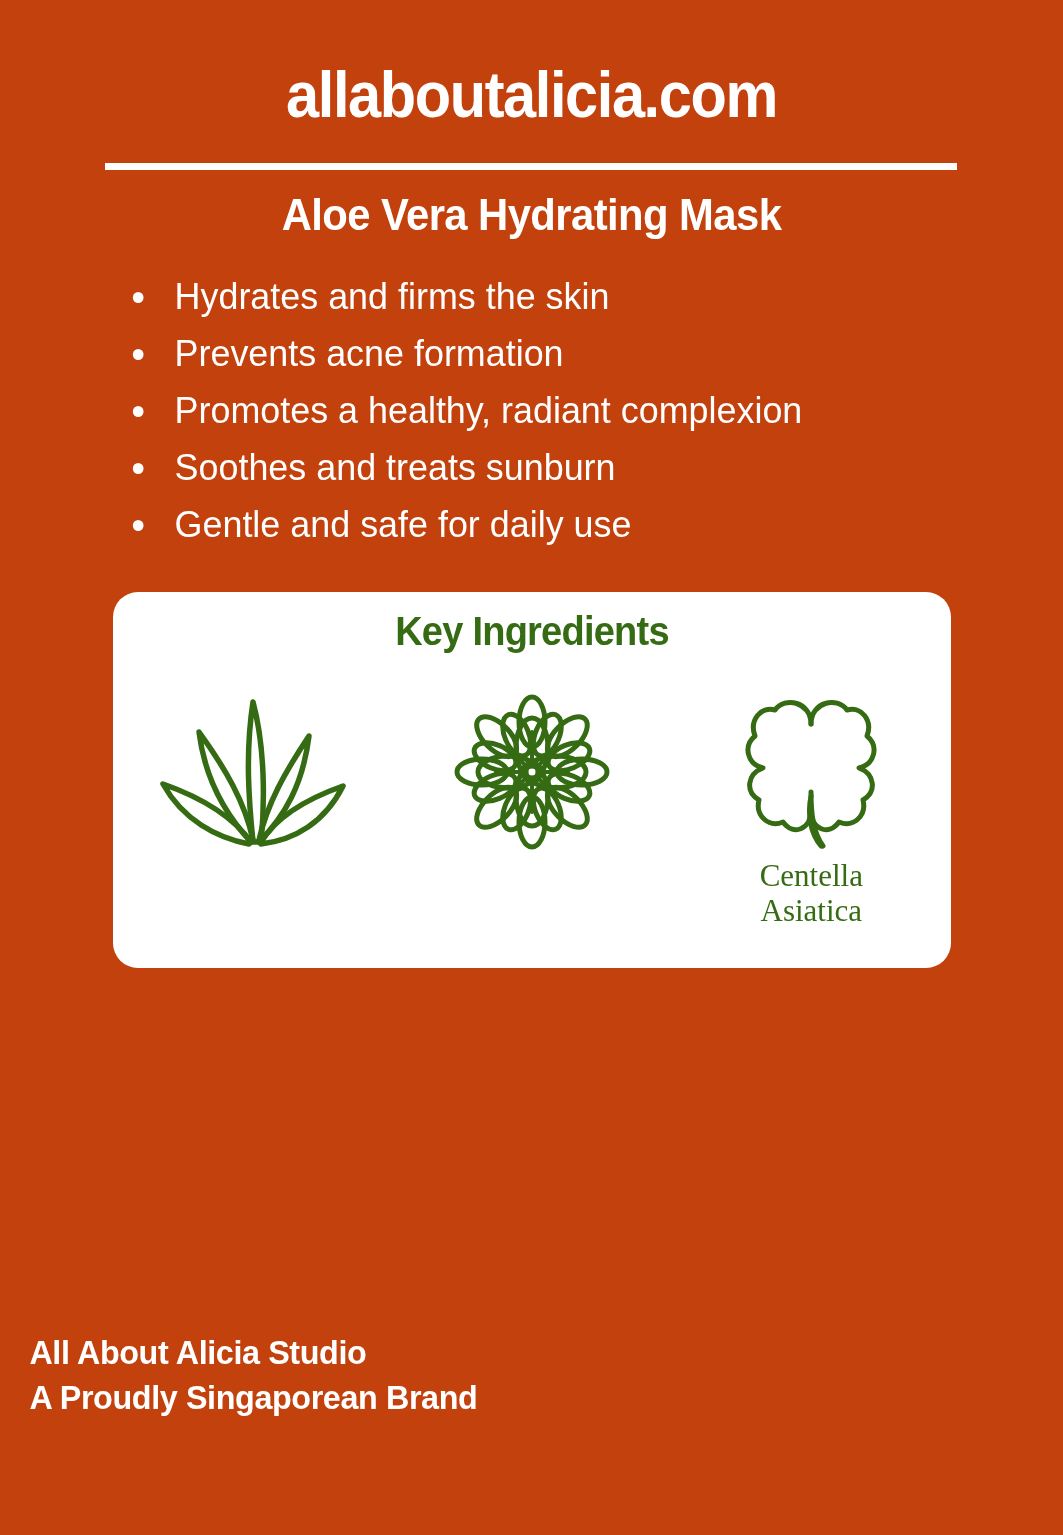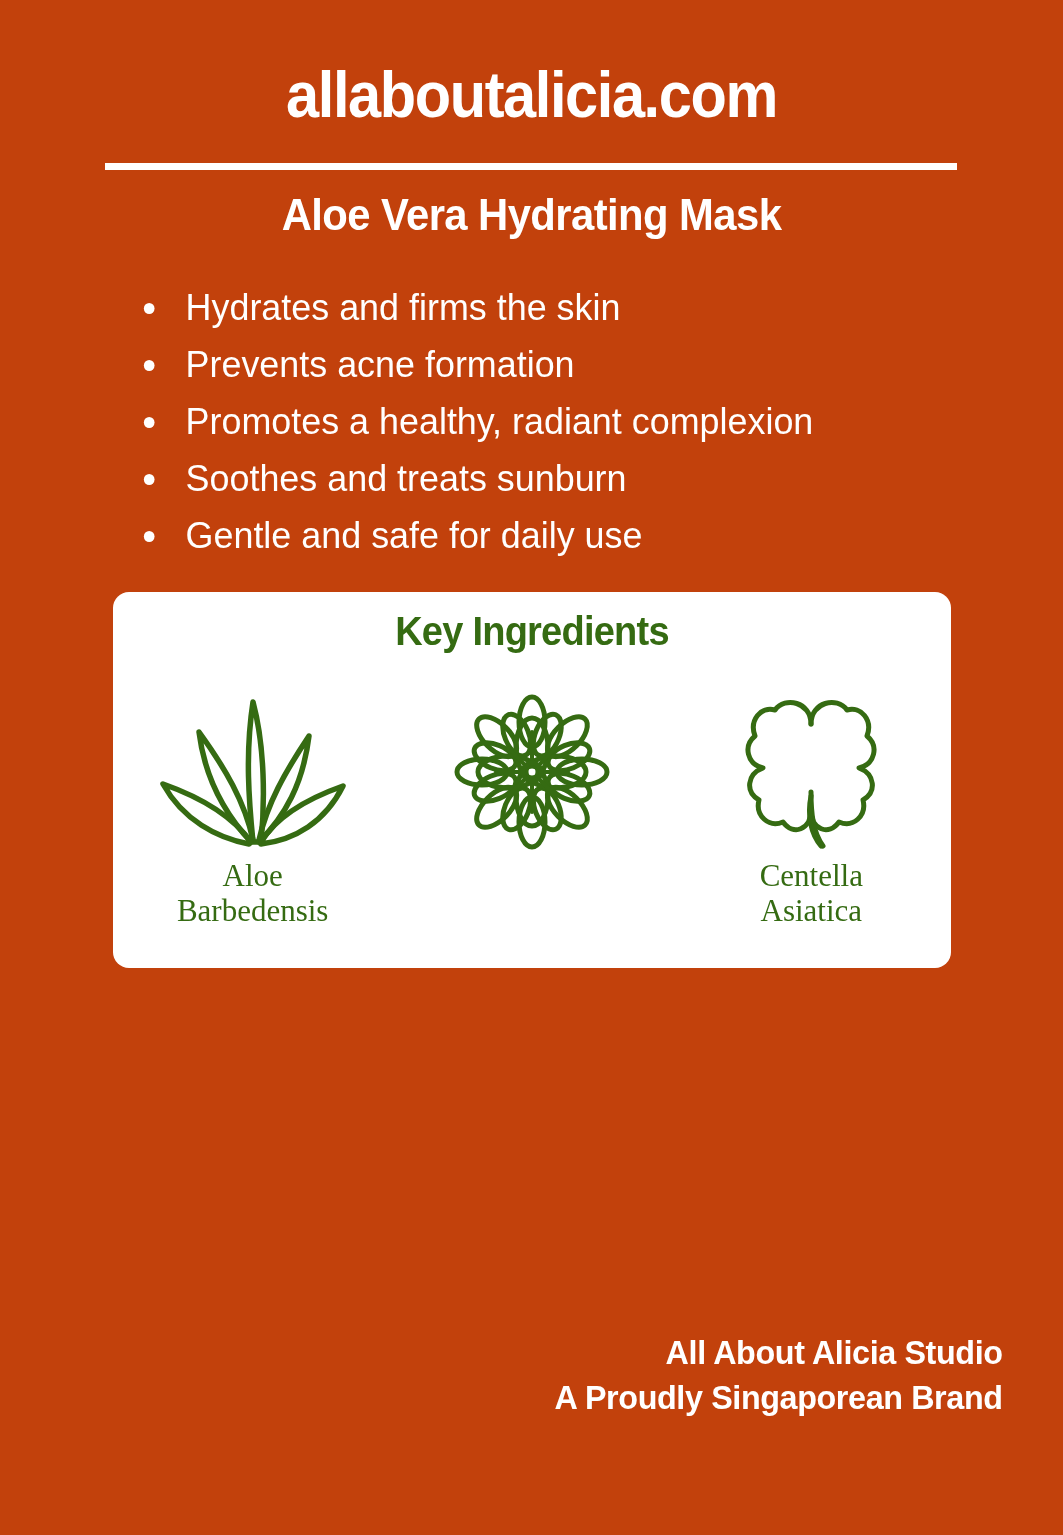--- a/index.html
+++ b/index.html
@@ -56,21 +56,21 @@
     transform: scaleX(0.95);
   }
 
   
   .benefits {
     position: absolute;
     top: 268px;
     left: 128px;
     width: 860px;
     list-style: none;
-    margin: 11px;
+    margin: 0;
     padding: 0;
   }
   .benefit-item {
     position: relative;
     color: #ffffff;
     font-size: 37px;
     line-height: 57px;
     padding-left: 48px;
     white-space: nowrap;
     transform: scaleX(0.97);
@@ -88,21 +88,21 @@
   }
 
   
   .ingredients-card {
     position: absolute;
     left: 113px;
     top: 592px;
     width: 838px;
     height: 376px;
     background: #ffffff;
-    border-radius: 16px;
+    border-radius: 25px;
     box-sizing: border-box;
   }
   .card-title {
     position: absolute;
     top: 17px;
     left: 0;
     width: 838px;
     text-align: center;
     color: #356b12;
     font-size: 40px;
@@ -163,23 +163,23 @@
     line-height: 42px;
     max-width: 832px;
     transform: scaleX(0.97);
     transform-origin: left top;
   }
 
   
   .footer {
     position: absolute;
     top: 1330px;
-    left: 12px;
+    left: 4px;
     width: 1016px;
-    text-align: right;
+    text-align: left;
   }
   .footer-line {
     color: #ffffff;
     font-size: 34px;
     font-weight: bold;
     line-height: 45px;
     letter-spacing: -0.4px;
     transform: scaleX(0.95);
   }
 </style>
@@ -210,22 +210,20 @@
       <div class="ingredient">
         <div class="ingredient-icon">
           <svg width="200" height="160" viewBox="0 0 200 160" fill="none" stroke="#356b12" stroke-width="5.5" stroke-linecap="round" stroke-linejoin="round">
             <path d="M100 150 C 96 110, 92 62, 100 10 C 112 55, 112 110, 108 150 Z"></path>
             <path d="M98 150 C 72 122, 52 88, 46 40 C 72 76, 92 110, 100 148 Z"></path>
             <path d="M106 150 C 132 124, 150 92, 156 44 C 132 80, 114 112, 106 148 Z"></path>
             <path d="M96 152 C 64 146, 30 128, 10 92 C 44 104, 78 122, 98 150 Z"></path>
             <path d="M108 152 C 142 148, 172 130, 190 94 C 156 106, 124 124, 108 150 Z"></path>
           </svg>
         </div>
-        <div class="ingredient-label">Aloe
-Barbedensis</div>
       </div>
 
       <div class="ingredient">
         <div class="ingredient-icon">
           <svg width="160" height="160" viewBox="0 0 160 160" fill="none" stroke="#356b12" stroke-width="5" stroke-linecap="round" stroke-linejoin="round">
             <g>
               <ellipse cx="80" cy="30" rx="13" ry="25"></ellipse>
               <ellipse cx="80" cy="30" rx="13" ry="25" transform="rotate(45 80 80)"></ellipse>
               <ellipse cx="80" cy="30" rx="13" ry="25" transform="rotate(90 80 80)"></ellipse>
               <ellipse cx="80" cy="30" rx="13" ry="25" transform="rotate(135 80 80)"></ellipse>

